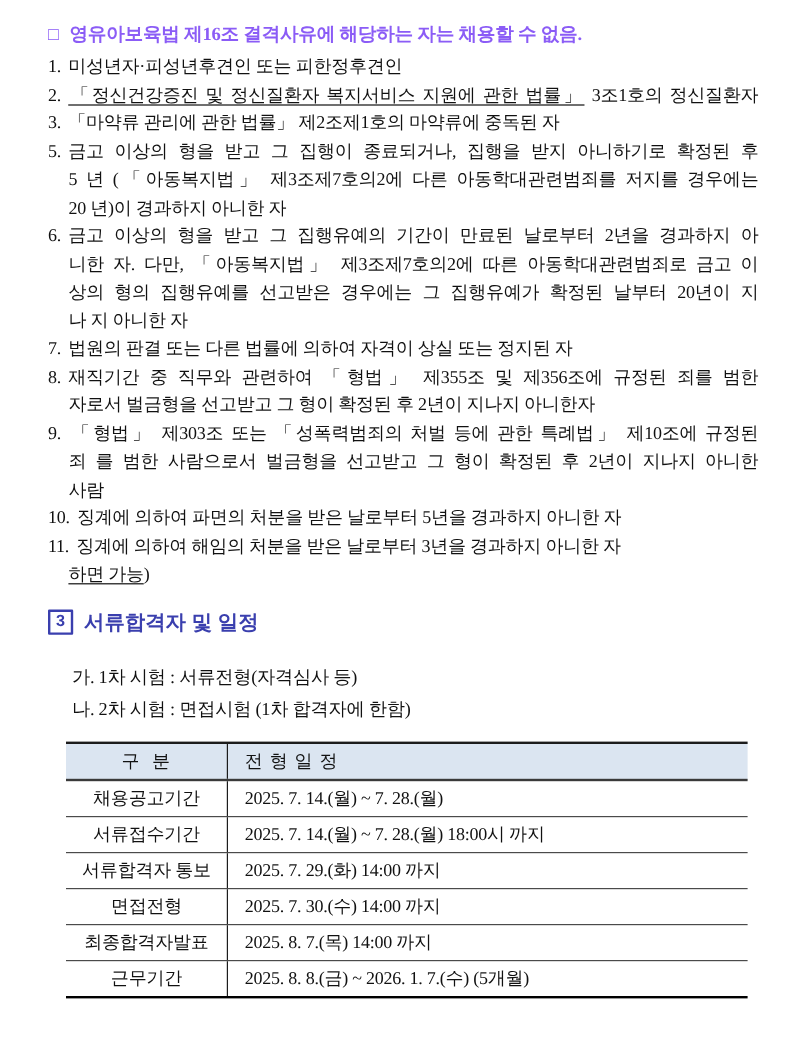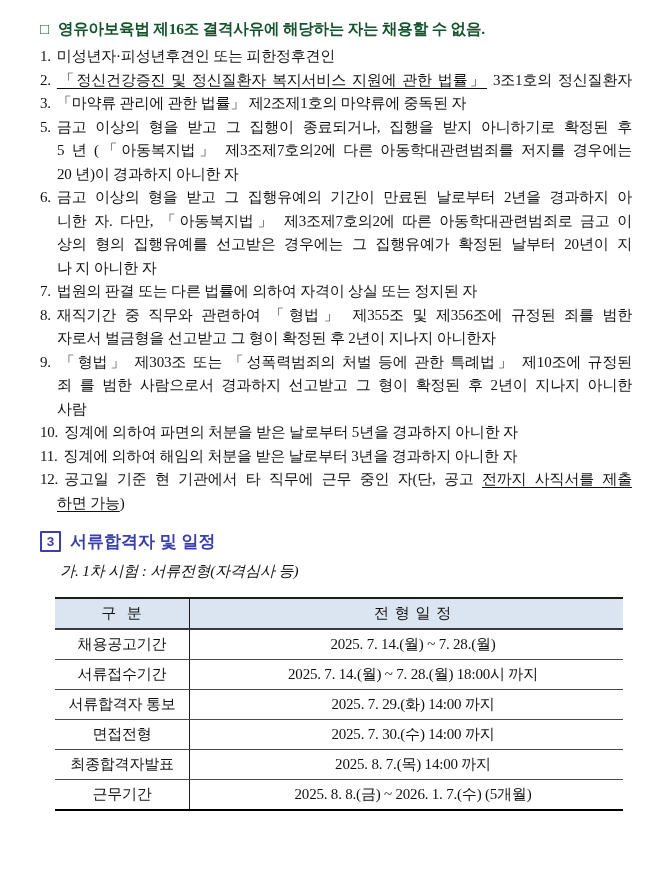--- a/index.html
+++ b/index.html
@@ -9,21 +9,21 @@
     box-sizing:border-box;
     background:#ffffff;
     color:#111;
     font-family:"Liberation Serif","DejaVu Serif",serif;
     padding:16px 38px 0 40px;
     overflow:hidden;
   }
   
   .disq-header{
     font-size:15.5px;font-weight:bold;line-height:26px;
-    letter-spacing:-0.2px;margin-bottom:3px;color:#14532d;
+    letter-spacing:-0.2px;margin-bottom:3px;color:#8b5cf6;
   }
   .disq-header .bullet{font-weight:normal;font-size:15px;margin-right:9px;}
   .disq-list{font-size:15px;}
   .disq-line{
     line-height:23.5px;
     padding-left:17px;
     letter-spacing:-0.2px;
   }
   .disq-line.first{text-indent:-17px;}
   .disq-line.just{text-align:justify;text-align-last:justify;}
@@ -36,21 +36,21 @@
     font-family:"Liberation Sans","DejaVu Sans",sans-serif;
     font-weight:bold;font-size:17px;
     color:var(--heading,#3a3fae);
   }
   .numbox{
     width:17px;height:17px;flex:0 0 auto;
     border:2px solid currentColor;border-radius:1px;
     display:flex;align-items:center;justify-content:center;
     font-size:13.5px;line-height:1;
   }
-  .methods{margin-top:4px;padding-left:20px;font-size:15.2px;line-height:27.5px;font-style:italic;}
+  .methods{margin-top:21px;padding-left:20px;font-size:15.2px;line-height:27.5px;}
   .method-line{white-space:pre-wrap;letter-spacing:-0.2px;}
   .sched-table{
     margin:12px 0 0 15px;
     width:568px;
     border-collapse:collapse;
     font-size:15px;table-layout:fixed;
   }
   .sched-table th{
     background:var(--thead-bg,#dbe5f1);
     border-top:2px solid #1c1c1c;
@@ -58,21 +58,21 @@
     height:27px;font-weight:normal;white-space:pre;
     letter-spacing:1px;
   }
   .sched-table td{
     height:27px;
     border-bottom:1px solid #4a4a4a;
     letter-spacing:-0.2px;
   }
   .sched-table tr:last-child td{border-bottom:2px solid #000000;}
   .sched-table .col1{width:132px;text-align:center;}
-  .sched-table .col2{border-left:1px solid #1c1c1c;padding-left:14px;text-align:center;}
+  .sched-table .col2{border-left:1px solid #1c1c1c;padding-left:14px;text-align:left;}
 </style>
 </head>
 <body>
 
 <div class="page" style="--heading: #3a3fae; --thead-bg: #dbe5f1; color: rgb(17, 17, 17);">
 
   <div class="disq">
     <div class="disq-header">
       <span class="bullet">□</span><span>영유아보육법 제16조 결격사유에 해당하는 자는 채용할 수 없음.</span>
     </div>
@@ -84,37 +84,37 @@
         <div class="disq-line just"><span>5 년 (「아동복지법」  제3조제7호의2에 다른 아동학대관련범죄를 저지를 경우에는</span></div>
         <div class="disq-line"><span>20 년)이 경과하지 아니한 자</span></div>
         <div class="disq-line first just"><span class="num">6.</span><span>금고 이상의 형을 받고 그 집행유예의 기간이 만료된 날로부터 2년을 경과하지 아</span></div>
         <div class="disq-line just"><span>니한 자. 다만, 「아동복지법」 제3조제7호의2에 따른 아동학대관련범죄로 금고 이</span></div>
         <div class="disq-line just"><span>상의 형의 집행유예를 선고받은 경우에는 그 집행유예가 확정된 날부터 20년이 지</span></div>
         <div class="disq-line"><span>나 지 아니한 자</span></div>
         <div class="disq-line first"><span class="num">7.</span><span>법원의 판결 또는 다른 법률에 의하여 자격이 상실 또는 정지된 자</span></div>
         <div class="disq-line first just"><span class="num">8.</span><span>재직기간 중 직무와 관련하여 「형법」  제355조 및 제356조에 규정된 죄를 범한</span></div>
         <div class="disq-line"><span>자로서 벌금형을 선고받고 그 형이 확정된 후 2년이 지나지 아니한자</span></div>
         <div class="disq-line first just"><span class="num">9.</span><span>「형법」  제303조 또는 「성폭력범죄의 처벌 등에 관한 특례법」  제10조에 규정된</span></div>
-        <div class="disq-line just"><span>죄 를 범한 사람으로서 경과하지 선고받고 그 형이 확정된 후 2년이 지나지 아니한</span></div>
+        <div class="disq-line just"><span>죄 를 범한 사람으로서 벌금형을 선고받고 그 형이 확정된 후 2년이 지나지 아니한</span></div>
         <div class="disq-line"><span>사람</span></div>
         <div class="disq-line first"><span class="num">10.</span><span>징계에 의하여 파면의 처분을 받은 날로부터 5년을 경과하지 아니한 자</span></div>
         <div class="disq-line first"><span class="num">11.</span><span>징계에 의하여 해임의 처분을 받은 날로부터 3년을 경과하지 아니한 자</span></div>
-        <div class="disq-line first just"><span class="num">12.</span><span>공고일 기준 현 기관에서 타 직무에 근무 중인 자(단, 공고 </span><span class="ul">전까지 사직서를 제출</span></div>
         <div class="disq-line"><span class="ul">하면 가능</span><span>)</span></div>
       </div>
   </div>
 
   <div class="sched">
     <div class="sched-heading">
       <span class="numbox">3</span>
       <span>서류합격자 및 일정</span>
     </div>
 
     <div class="methods">
       <div class="method-line">가. 1차 시험 : 서류전형(자격심사 등)</div>
+      <div class="method-line">나. 2차 시험 : 면접시험 (1차 합격자에 한함)</div>
     </div>
 
     <table class="sched-table">
       <thead>
         <tr id="thead-row">
             <th class="col1">구  분</th>
             <th class="col2">전 형 일 정</th>
           </tr>
       </thead>
       <tbody id="tbody-rows">

